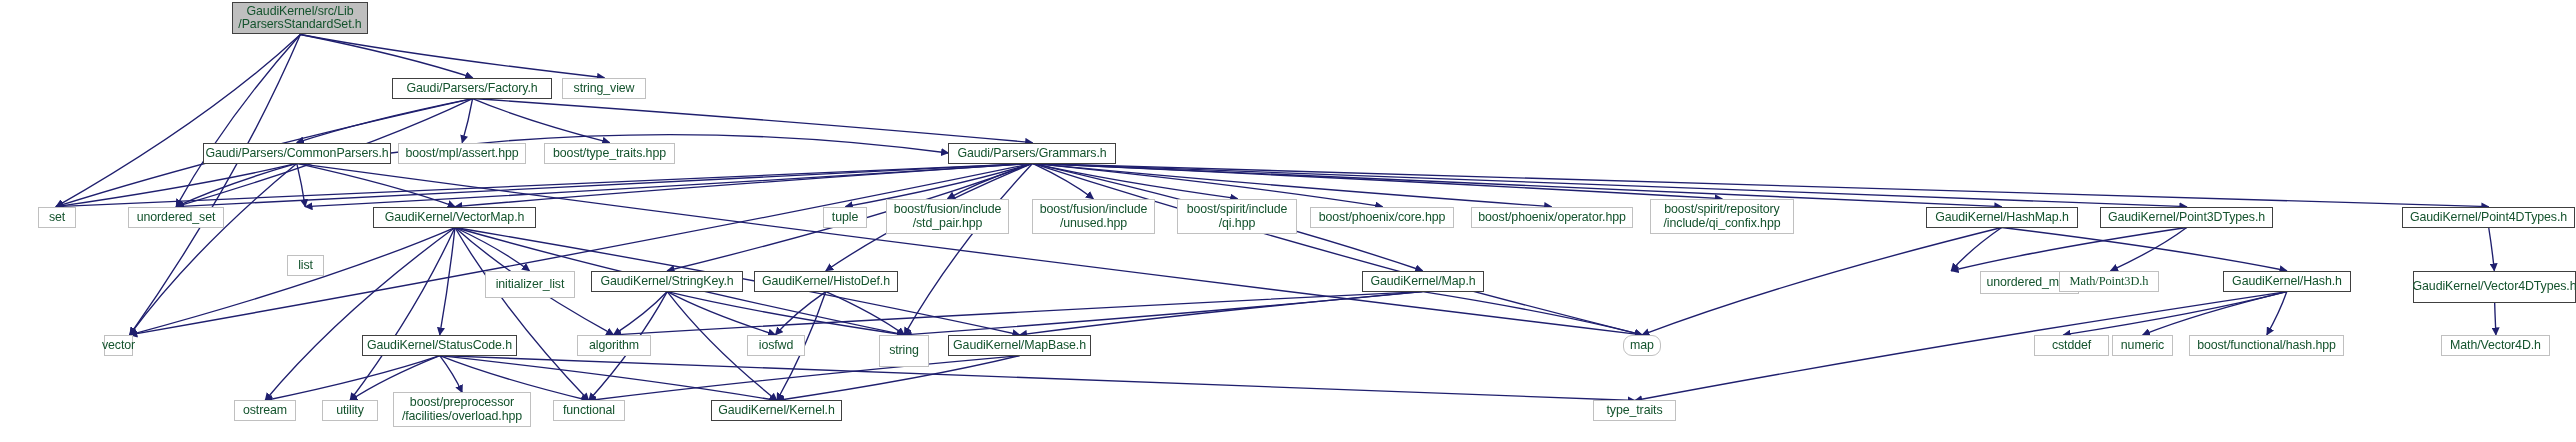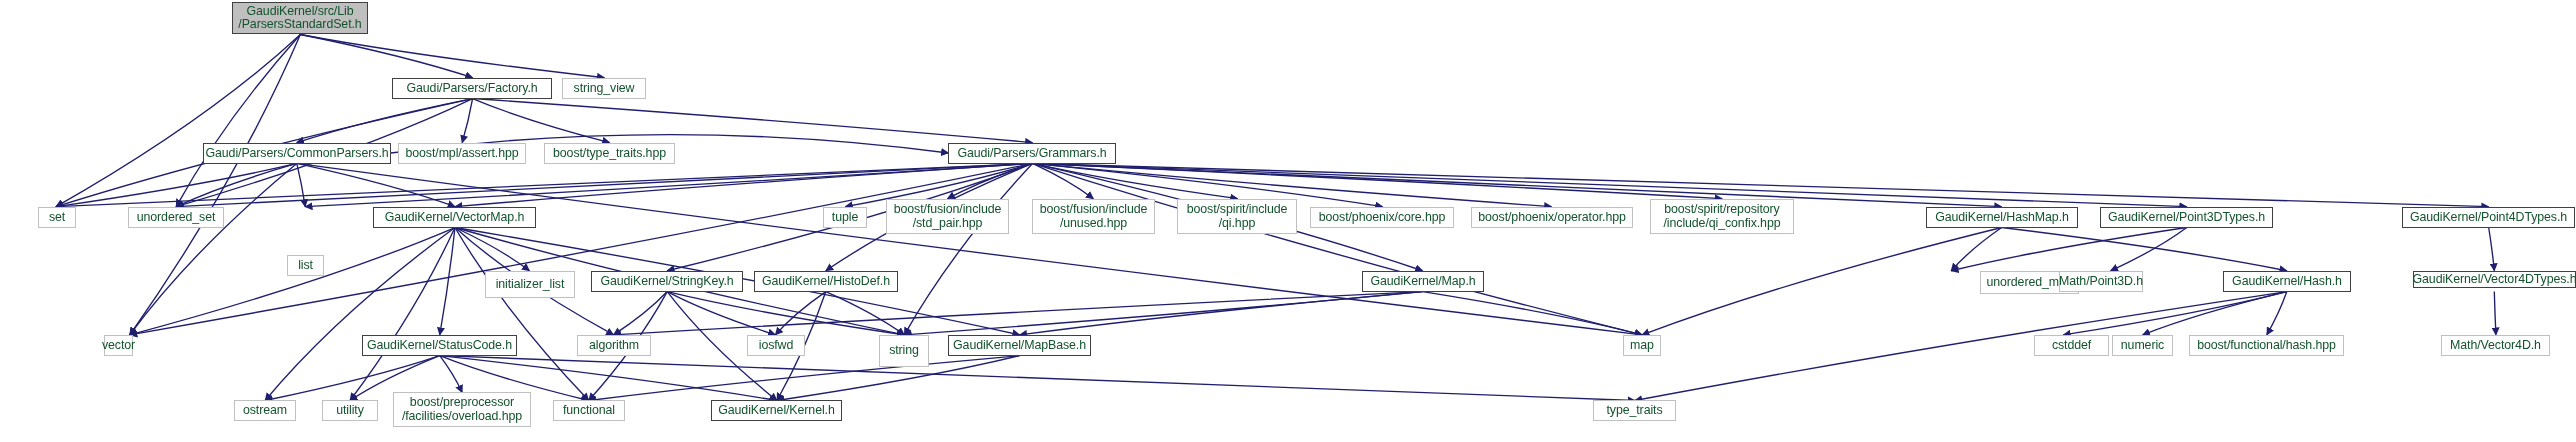--- a/index.html
+++ b/index.html
@@ -164,30 +164,30 @@
       <div class="node external" style="left: 1650px; top: 199px; width: 144px; height: 35px;">boost/spirit/repository
 /include/qi_confix.hpp</div>
       <div class="node internal" style="left: 1926px; top: 207px; width: 152px; height: 21px;">GaudiKernel/HashMap.h</div>
       <div class="node internal" style="left: 2100px; top: 207px; width: 173px; height: 21px;">GaudiKernel/Point3DTypes.h</div>
       <div class="node internal" style="left: 2402px; top: 207px; width: 173px; height: 21px;">GaudiKernel/Point4DTypes.h</div>
       <div class="node external" style="left: 485px; top: 271px; width: 90px; height: 27px;">initializer_list</div>
       <div class="node internal" style="left: 591px; top: 271px; width: 152px; height: 21px;">GaudiKernel/StringKey.h</div>
       <div class="node internal" style="left: 754px; top: 271px; width: 144px; height: 21px;">GaudiKernel/HistoDef.h</div>
       <div class="node internal" style="left: 1362px; top: 271px; width: 122px; height: 21px;">GaudiKernel/Map.h</div>
       <div class="node external" style="left: 1980px; top: 271px; width: 99px; height: 23px;">unordered_map</div>
-      <div class="node external" style="left: 2059px; top: 271px; width: 84px; height: 21px;">Math/Point3D.h</div>
+      <div class="node external" style="left: 2059px; top: 271px; width: 100px; height: 21px; font-family: Liberation Serif, serif;">Math/Point3D.h</div>
       <div class="node internal" style="left: 2223px; top: 271px; width: 128px; height: 21px;">GaudiKernel/Hash.h</div>
-      <div class="node internal" style="left: 2413px; top: 271px; width: 163px; height: 17px;">GaudiKernel/Vector4DTypes.h</div>
+      <div class="node internal" style="left: 2413px; top: 271px; width: 163px; height: 32px;">GaudiKernel/Vector4DTypes.h</div>
       <div class="node external" style="left: 104px; top: 335px; width: 29px; height: 21px;">vector</div>
       <div class="node internal" style="left: 362px; top: 335px; width: 155px; height: 21px;">GaudiKernel/StatusCode.h</div>
       <div class="node external" style="left: 577px; top: 335px; width: 74px; height: 21px;">algorithm</div>
       <div class="node external" style="left: 747px; top: 335px; width: 58px; height: 21px;">iosfwd</div>
       <div class="node external" style="left: 879px; top: 335px; width: 50px; height: 32px;">string</div>
       <div class="node internal" style="left: 948px; top: 335px; width: 143px; height: 21px;">GaudiKernel/MapBase.h</div>
-      <div class="node external" style="left: 1623px; top: 335px; width: 38px; height: 21px;">map</div>
+      <div class="node external" style="left: 1623px; top: 335px; width: 38px; height: 21px; border-radius: 9px;">map</div>
       <div class="node external" style="left: 2034px; top: 335px; width: 75px; height: 21px;">cstddef</div>
       <div class="node external" style="left: 2112px; top: 335px; width: 61px; height: 21px;">numeric</div>
       <div class="node external" style="left: 2189px; top: 335px; width: 155px; height: 21px;">boost/functional/hash.hpp</div>
       <div class="node external" style="left: 2441px; top: 335px; width: 109px; height: 21px;">Math/Vector4D.h</div>
       <div class="node external" style="left: 234px; top: 400px; width: 62px; height: 21px;">ostream</div>
       <div class="node external" style="left: 322px; top: 400px; width: 56px; height: 21px;">utility</div>
       <div class="node external" style="left: 393px; top: 392px; width: 138px; height: 35px;">boost/preprocessor
 /facilities/overload.hpp</div>
       <div class="node external" style="left: 553px; top: 400px; width: 72px; height: 21px;">functional</div>
       <div class="node internal" style="left: 711px; top: 400px; width: 131px; height: 21px;">GaudiKernel/Kernel.h</div>

